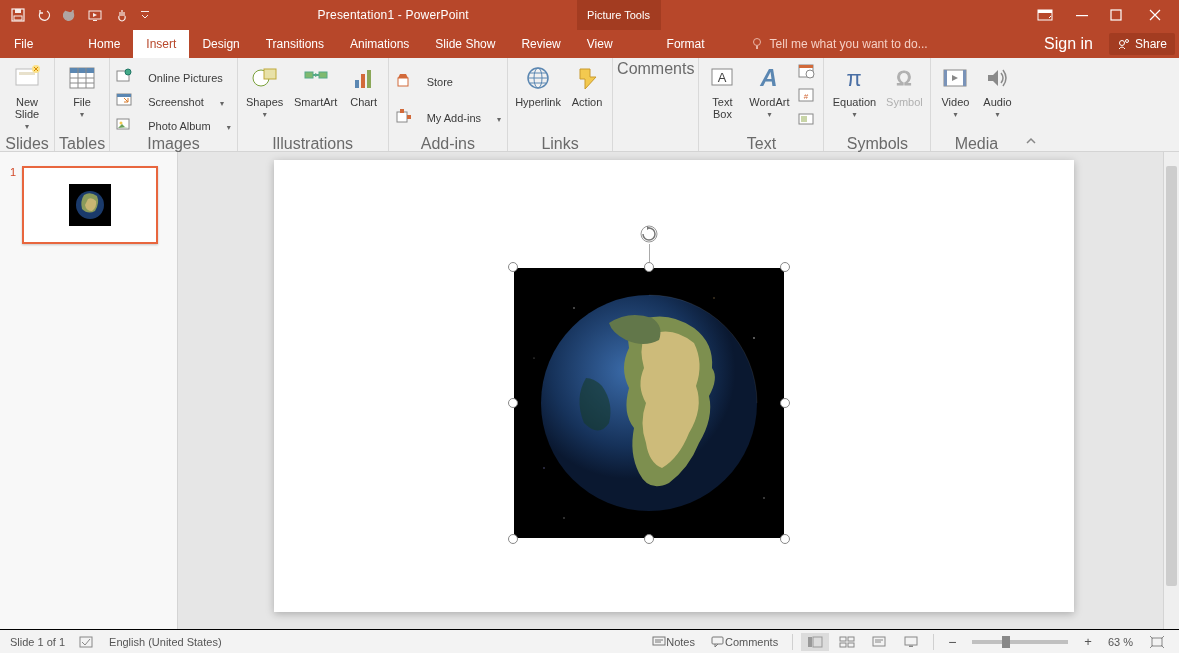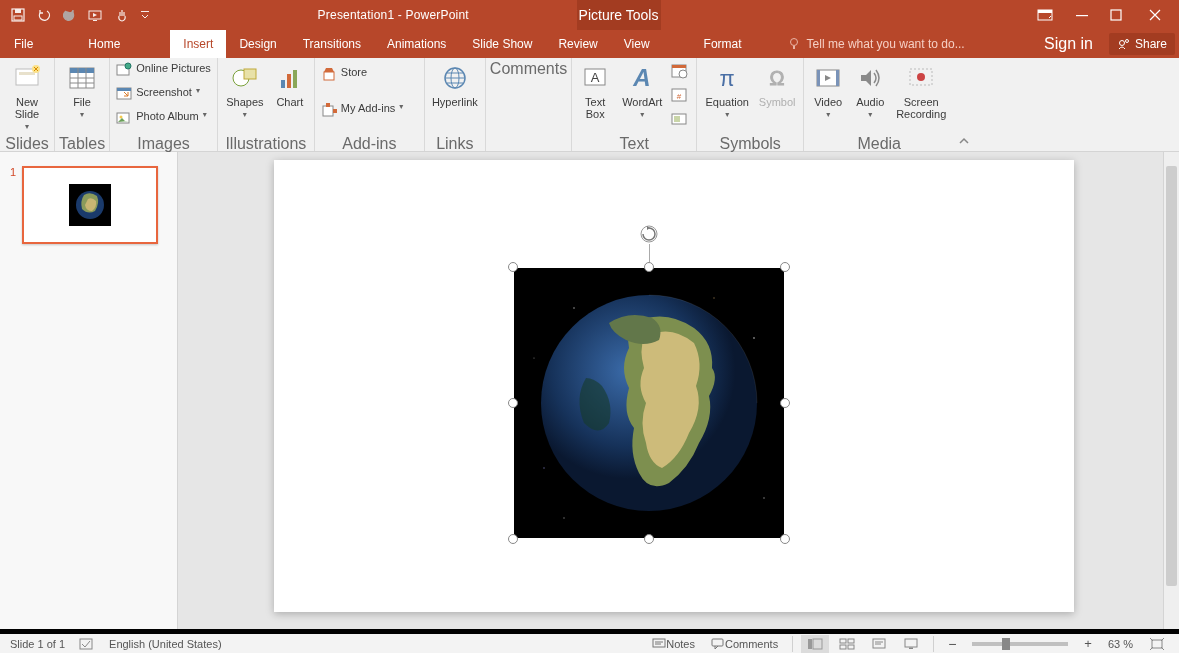--- a/index.html
+++ b/index.html
@@ -3,47 +3,47 @@
 <meta charset="utf-8">
 <style>
 * { margin: 0; padding: 0; box-sizing: border-box; font-family: "Segoe UI", Tahoma, sans-serif; user-select: none; }
 html, body { width: 1179px; height: 653px; overflow: hidden; background: #fff; }
 
 
 .titlebar { height: 30px; background: #b7472a; display: flex; align-items: center; color: #fff; font-size: 12px; }
 .qat { display: flex; align-items: center; gap: 10px; padding-left: 10px; width: 210px; }
 .qat .ic { width: 16px; height: 16px; display: flex; align-items: center; justify-content: center; opacity: .9; cursor: pointer; }
 .title-center { flex: 1; text-align: center; font-size: 12px; letter-spacing: .2px; }
-.contextual-tab { width: 84px; text-align: center; background: #a33c21; height: 30px; line-height: 30px; font-size: 14px; color: #fff; }
+.contextual-tab { width: 84px; text-align: center; background: #a33c21; height: 30px; line-height: 30px; font-size: 11px; color: #fff; }
 .title-right { display: flex; align-items: center; gap: 4px; padding-right: 4px; }
 .title-right .ic { width: 30px; height: 30px; display: flex; align-items: center; justify-content: center; cursor: pointer; }
 .title-right .ic.cfg { width: 36px; }
 
 
 .tabstrip { height: 28px; background: #b7472a; display: flex; align-items: stretch; color: #fff; font-size: 12px; }
 .tab { padding: 0 13px; display: flex; align-items: center; cursor: pointer; }
-.tab.active { background: #fff; color: #b7472a; margin-left: 37px; }
+.tab.active { background: #fff; color: #b7472a; }
 .tab.file { padding: 0 14px; }
 .tab.format { margin-left: 0; }
 .tab-spacer-2 { flex: 1; display: flex; align-items: center; gap: 6px; padding-left: 22px; color: #f5cfc4; }
 .tellme-ic { opacity: .8; }
 .tabstrip-right { display: flex; align-items: center; gap: 10px; padding-right: 4px; }
 .signin { font-size: 16px; cursor: pointer; padding: 0 6px; }
 .share-btn { background: #a33c21; height: 22px; padding: 0 8px; border-radius: 2px; display: flex; align-items: center; gap: 4px; cursor: pointer; }
 
 
 .ribbon { height: 94px; background: #f1f1f1; border-bottom: 1px solid #d4d4d4; display: flex; }
 .group { border-right: 1px solid #d9d9d9; display: flex; flex-direction: column; padding: 2px 4px 0 4px; }
 .group-body { flex: 1; display: flex; align-items: flex-start; gap: 2px; }
 .group-label { height: 16px; text-align: center; font-size: 16px; color: #6a6a6a; }
 .bigbtn { width: 46px; height: 74px; display: flex; flex-direction: column; align-items: center; justify-content: flex-start; gap: 2px; padding-top: 2px; cursor: pointer; text-align: center; font-size: 11px; color: #3b3b3b; }
 .bigbtn .ico { width: 32px; height: 32px; display: flex; align-items: center; justify-content: center; }
 .bigbtn .lbl { line-height: 12px; }
 .bigbtn .drop { font-size: 8px; color: #666; }
-.smallrow { display: flex; align-items: flex-start; gap: 4px; font-size: 11px; color: #3b3b3b; height: 22px; cursor: pointer; white-space: nowrap; padding: 0 2px; }
+.smallrow { display: flex; align-items: flex-end; gap: 16px; font-size: 11px; color: #3b3b3b; height: 22px; cursor: pointer; white-space: nowrap; padding: 0 2px; }
 .smallrow .ico { width: 16px; height: 16px; display: flex; align-items: center; justify-content: center; }
 .disabled { color: #b0b0b0 !important; }
 .disabled svg * { stroke: #b0b0b0 !important; fill: #b0b0b0 !important; }
 .stackcol { display: flex; flex-direction: column; gap: 2px; padding-top: 2px; }
 .bigbtn.w52 { width: 52px; }
 .bigbtn.w58 { width: 58px; }
 
 
 .workspace { position: absolute; top: 152px; left: 0; right: 0; bottom: 24px; display: flex; background: #e6e6e6; }
 .thumbs { width: 178px; background: #f8f8f8; border-right: 1px solid #d4d4d4; padding: 14px 10px; }
@@ -59,21 +59,21 @@
 .handle.tl { left: -6px; top: -6px; } .handle.tr { right: -6px; top: -6px; }
 .handle.bl { left: -6px; bottom: -6px; } .handle.br { right: -6px; bottom: -6px; }
 .handle.tm { left: calc(50% - 5px); top: -6px; } .handle.bm { left: calc(50% - 5px); bottom: -6px; }
 .handle.ml { left: -6px; top: calc(50% - 5px); } .handle.mr { right: -6px; top: calc(50% - 5px); }
 .rotator { position: absolute; left: calc(50% - 10px); top: -44px; width: 20px; height: 20px; }
 .rotator-line { position: absolute; left: 50%; top: 20px; width: 1px; height: 18px; background: #aaa; }
 .scrollbar-v { position: absolute; right: 0; top: 0; bottom: 0; width: 16px; background: #efefef; border-left: 1px solid #d4d4d4; }
 .scroll-thumb { position: absolute; left: 2px; right: 2px; top: 14px; height: 420px; background: #cdcdcd; border-radius: 2px; }
 
 
-.statusbar { position: absolute; left: 0; right: 0; bottom: 0; height: 24px; background: #f3f3f3; border-top: 5px solid #000000; display: flex; align-items: center; font-size: 11px; color: #555; }
+.statusbar { position: absolute; left: 0; right: 0; bottom: 0; height: 24px; background: #f3f3f3; border-top: 1px solid #000000; display: flex; align-items: center; font-size: 11px; color: #555; }
 .statusbar .left { display: flex; align-items: center; gap: 14px; padding-left: 10px; }
 .statusbar .right { margin-left: auto; display: flex; align-items: center; gap: 4px; padding-right: 8px; }
 .sb-btn { padding: 2px 6px; display: flex; align-items: center; cursor: pointer; }
 .sb-btn.active { background: #dcdcdc; }
 .zoom-slider { width: 96px; height: 4px; background: #c0c0c0; position: relative; margin: 0 6px; }
 .zoom-slider .zthumb { position: absolute; left: 30px; top: -4px; width: 8px; height: 12px; background: #888; }
 .sb-sep { width: 1px; height: 16px; background: #d0d0d0; margin: 0 4px; }
 
 svg { display: block; }
 </style>
@@ -266,20 +266,31 @@
       <div class="bigbtn">
         <span class="ico">
             <svg width="30" height="28" viewBox="0 0 30 28">
               <circle cx="11" cy="14" r="8" fill="#fff" stroke="#7aa03a"></circle>
               <rect x="14" y="5" width="12" height="10" fill="#e8e1a8" stroke="#bfa93a"></rect>
             </svg>
           </span>
         <span class="lbl">Shapes</span>
         <span class="drop">▾</span>
       </div>
+      <div class="bigbtn w52">
+        <span class="ico">
+            <svg width="30" height="28" viewBox="0 0 30 28">
+              <rect x="4" y="8" width="8" height="6" fill="#7fb96f" stroke="#5a8"></rect>
+              <rect x="18" y="8" width="8" height="6" fill="#7fb96f" stroke="#5a8"></rect>
+              <path d="M12 11 L18 11" stroke="#5a8" stroke-width="2"></path>
+              <path d="M14 9 L18 11 L14 13" fill="#5a8"></path>
+            </svg>
+          </span>
+        <span class="lbl">SmartArt</span>
+      </div>
       <div class="bigbtn" style="width:40px;">
         <span class="ico">
             <svg width="28" height="28" viewBox="0 0 28 28">
               <rect x="5" y="16" width="4" height="8" fill="#5b87b2"></rect>
               <rect x="11" y="10" width="4" height="14" fill="#d26a3a"></rect>
               <rect x="17" y="6" width="4" height="18" fill="#8aa758"></rect>
             </svg>
           </span>
         <span class="lbl">Chart</span>
       </div>
@@ -321,20 +332,28 @@
       <div class="bigbtn w52">
         <span class="ico">
             <svg width="30" height="28" viewBox="0 0 30 28">
               <circle cx="15" cy="14" r="10" fill="none" stroke="#5b87b2" stroke-width="1.5"></circle>
               <ellipse cx="15" cy="14" rx="4" ry="10" fill="none" stroke="#5b87b2"></ellipse>
               <path d="M5 14 H25 M7 9 H23 M7 19 H23" stroke="#5b87b2"></path>
             </svg>
           </span>
         <span class="lbl">Hyperlink</span>
       </div>
+      <div class="bigbtn" style="width:42px;">
+        <span class="ico">
+            <svg width="26" height="26" viewBox="0 0 26 26">
+              <path d="M6 4 L16 4 L16 12 L22 12 L11 24 L11 14 L6 14 Z" fill="#f3c94f" stroke="#c99a2e"></path>
+            </svg>
+          </span>
+        <span class="lbl">Action</span>
+      </div>
     </div>
     <div class="group-label">Links</div>
   </div>
 
   <div class="group">
     <div class="group-label">Comments</div>
   </div>
 
   <div class="group">
     <div class="group-body">
@@ -421,30 +440,20 @@
       </div>
       <div class="bigbtn" style="width:40px;">
         <span class="ico">
             <svg width="28" height="26" viewBox="0 0 28 26">
               <path d="M5 10 L10 10 L15 5 L15 21 L10 16 L5 16 Z" fill="#8a8a8a"></path>
               <path d="M18 8 Q22 13 18 18 M20 5 Q26 13 20 21" fill="none" stroke="#8a8a8a" stroke-width="1.5"></path>
             </svg>
           </span>
         <span class="lbl">Audio</span>
         <span class="drop">▾</span>
-      </div>
-      <div class="bigbtn w58">
-        <span class="ico">
-            <svg width="30" height="26" viewBox="0 0 30 26">
-              <rect x="4" y="4" width="22" height="16" fill="none" stroke="#bbb" stroke-dasharray="2 2"></rect>
-              <circle cx="15" cy="12" r="4" fill="#c44"></circle>
-            </svg>
-          </span>
-        <span class="lbl" style="white-space:pre-line;">Screen
-Recording</span>
       </div>
     </div>
     <div class="group-label">Media</div>
   </div>
 
   <div style="width:20px;display:flex;align-items:flex-end;justify-content:center;padding-bottom:4px;">
     <span style="cursor:pointer;">
       <svg width="12" height="12" viewBox="0 0 12 12">
           <path d="M2 8 L6 4 L10 8" fill="none" stroke="#888" stroke-width="1.5"></path>
         </svg>

